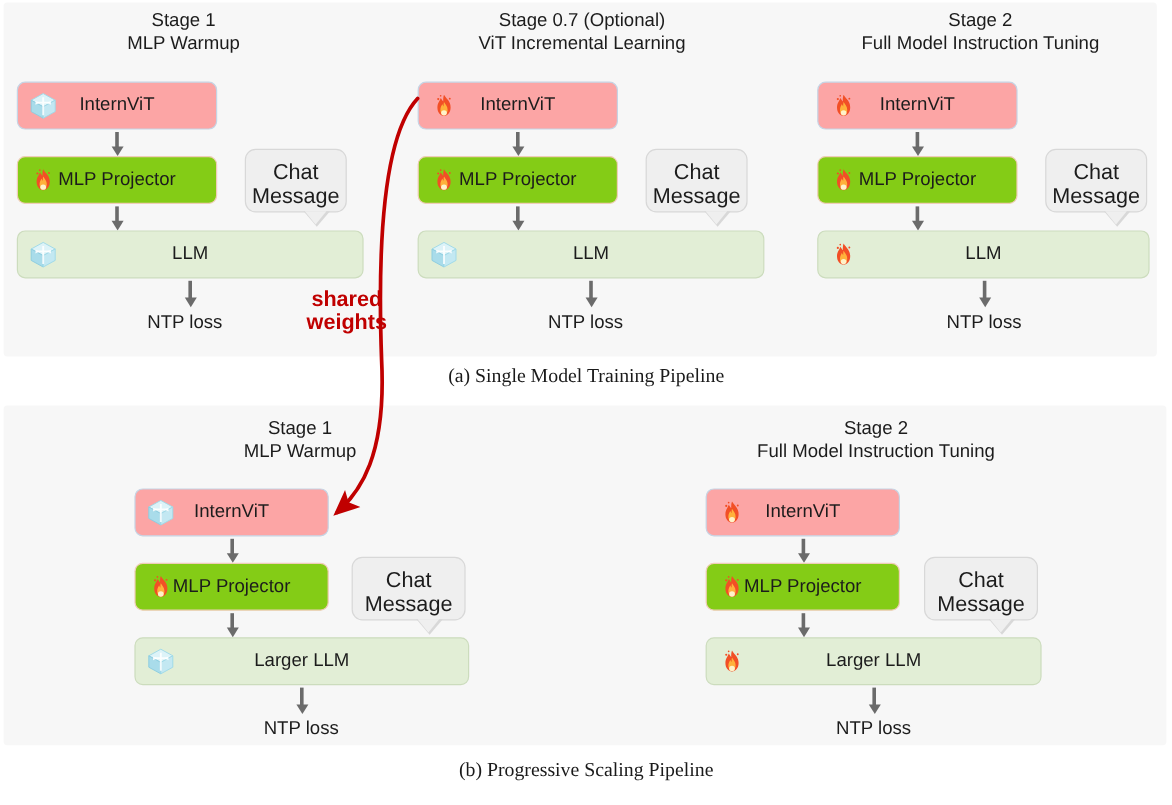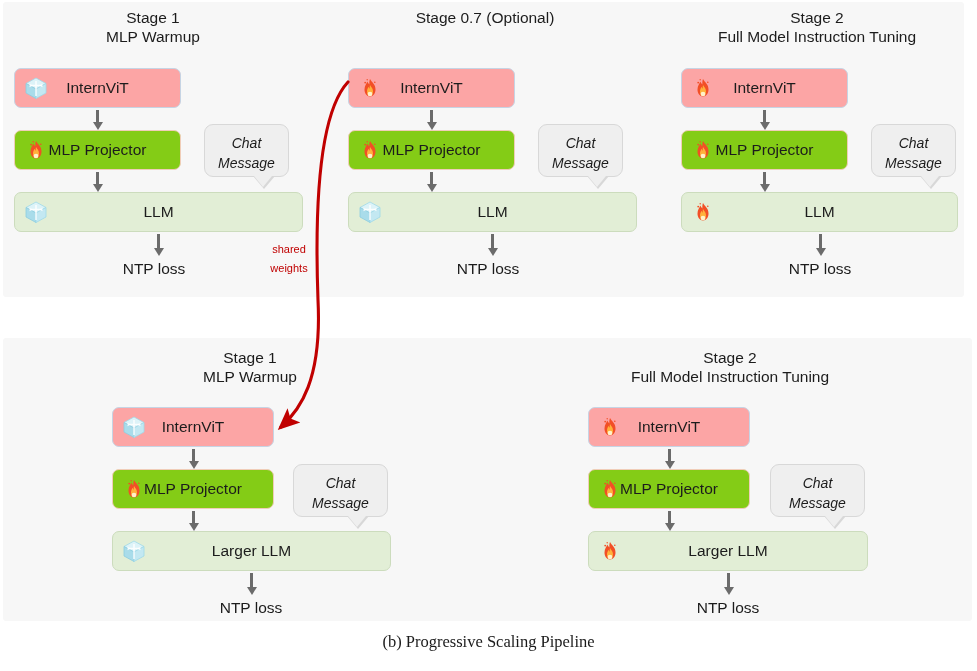--- a/index.html
+++ b/index.html
@@ -106,25 +106,24 @@
   }
 
   
   .bubble {
     position: absolute;
     box-sizing: border-box;
     background: #efefef;
     border: 1px solid #d8d8d8;
     border-radius: 9px;
     text-align: center;
-    font-size: 14px;
+    font-size: 18px;
     color: #1c1c1c;
     line-height: 20px;
     padding-top: 8px;
-    font-style: italic;
   }
   .bubble .tail-outer {
     position: absolute;
     left: 50%;
     margin-left: 6px;
     bottom: -13px;
     width: 0; height: 0;
     border-left: 11px solid transparent;
     border-right: 11px solid transparent;
     border-top: 13px solid #d8d8d8;
@@ -150,22 +149,23 @@
   }
 
   
   #shared-weights {
     position: absolute;
     left: 250px;
     top: 240px;
     width: 78px;
     text-align: center;
     color: #c00000;
-    font-size: 11px;
+    font-size: 18px;
     line-height: 19px;
+    font-weight: bold;
   }
   #shared-weights .l1, #shared-weights .l2 { display: block; }
 
   
   #shared-arrow {
     position: absolute;
     left: 0; top: 0;
     width: 977px; height: 671px;
     pointer-events: none;
   }
@@ -246,20 +246,21 @@
   <div class="varrow" style="left:153.5px; top:234px; height:22px;">
     <div class="shaft" style="height:15px;"></div>
       <div class="head" style="top:14px;"></div>
   </div>
 
   <div class="ntp" style="left:108px; top:260px; width:92px;">NTP loss</div>
 
   <div class="stage" style="left:340px; top:8px; width:290px;">
     <div class="stage-title">
       <span class="l1">Stage 0.7 (Optional)</span>
+      <span class="l2">ViT Incremental Learning</span>
     </div>
   </div>
 
   <div class="box box-vit" style="left:348px; top:68px; width:167px;">
     <span class="badge">
       <svg viewBox="0 0 26 26" width="26" height="26">
         <path d="M13 4 C15.5 8 18.5 9.5 18.5 14.5 C18.5 18.6 16.1 21.5 13 21.5 C9.9 21.5 7.5 18.6 7.5 14.5 C7.5 10.8 9.5 9.2 10.3 6.6 C11.3 8.4 11.9 9 12.4 9.6 C12.2 7.6 12.4 5.6 13 4 Z" fill="#f24f26"></path>
         <path d="M13 10 C14.5 12.6 16 13.6 16 16.4 C16 19 14.6 21 13 21 C11.4 21 10 19 10 16.4 C10 14.3 11 13.2 11.6 11.7 C12 12.9 12.4 13.3 12.7 13.7 C12.6 12.5 12.7 11 13 10 Z" fill="#ffb13b"></path>
         <ellipse cx="13" cy="19" rx="2.4" ry="2.2" fill="#fff2c9"></ellipse>
         <circle cx="8.2" cy="7.6" r="0.9" fill="#f24f26"></circle>
@@ -393,20 +394,21 @@
       <div class="head" style="top:14px;"></div>
   </div>
 
   <div class="ntp" style="left:774px; top:260px; width:92px;">NTP loss</div>
 
   <div id="shared-weights">
     <span class="l1">shared</span>
     <span class="l2">weights</span>
   </div>
 
+  <div class="caption" id="caption-a">(a) Single Model Training Pipeline</div>
 
   <div class="panel" id="panel-b"></div>
 
   <div class="stage" style="left:105px; top:348px; width:290px;">
     <div class="stage-title">
       <span class="l1">Stage 1</span>
       <span class="l2">MLP Warmup</span>
     </div>
   </div>
 

